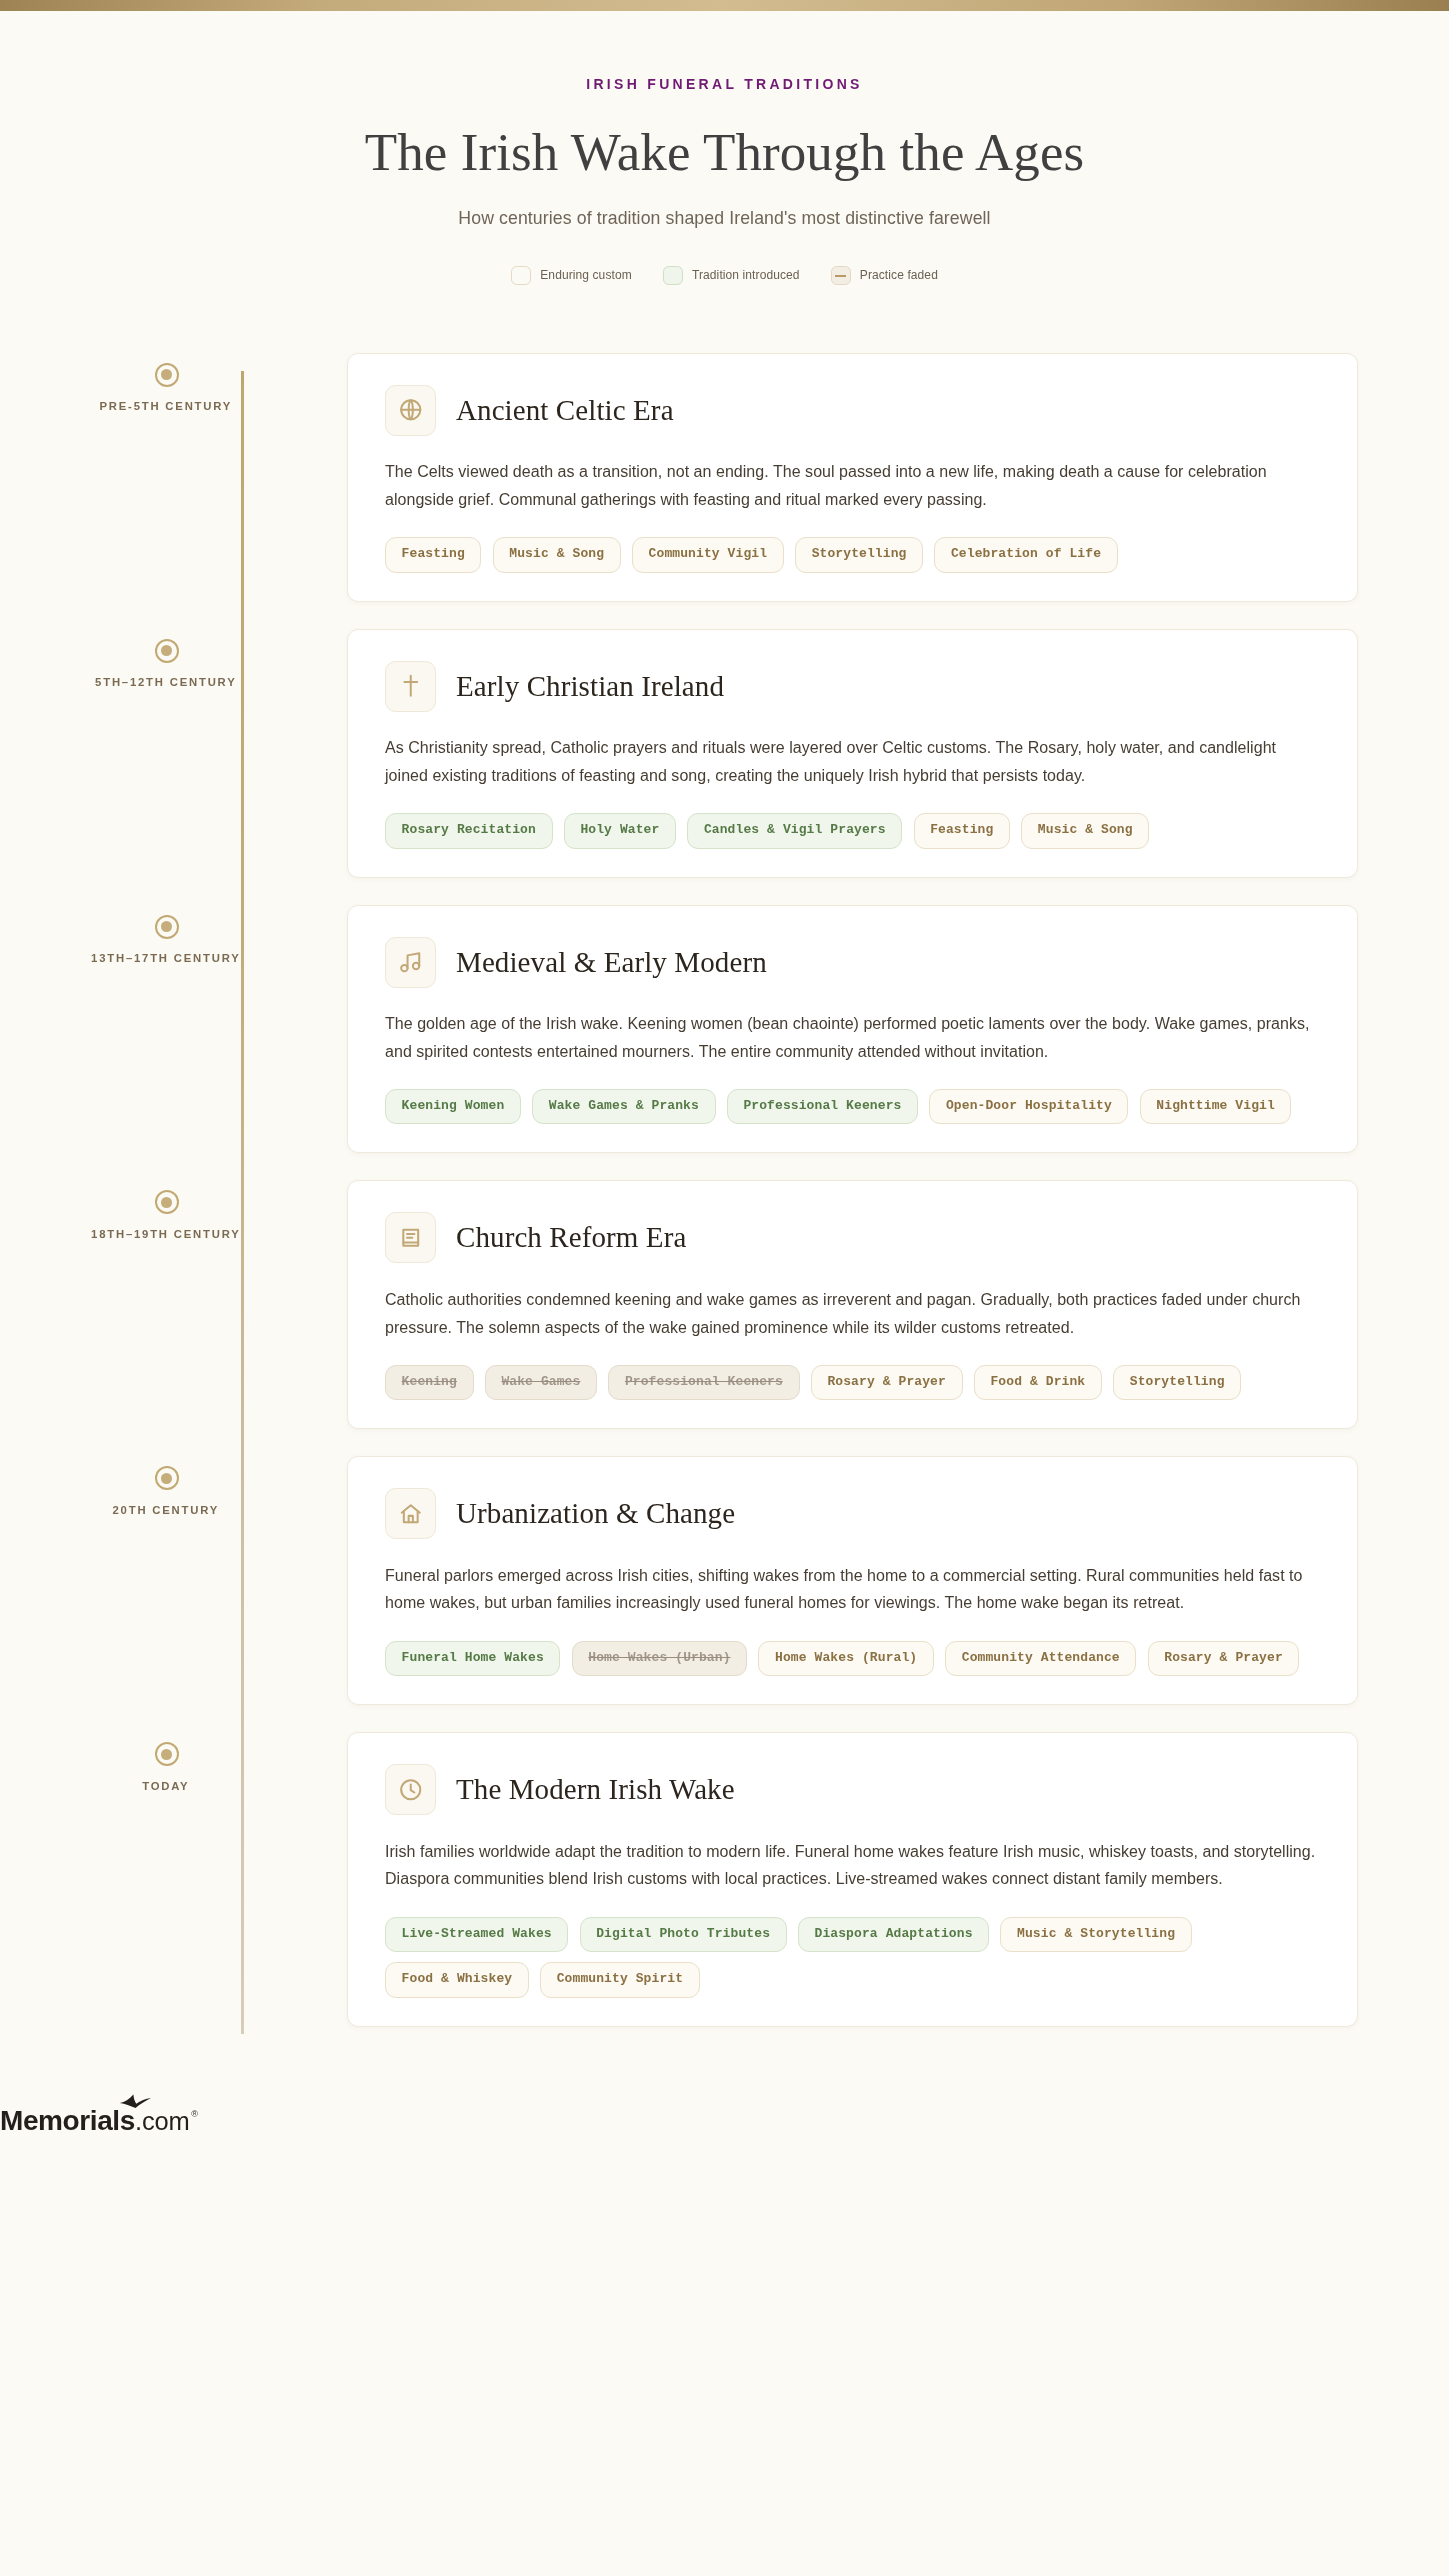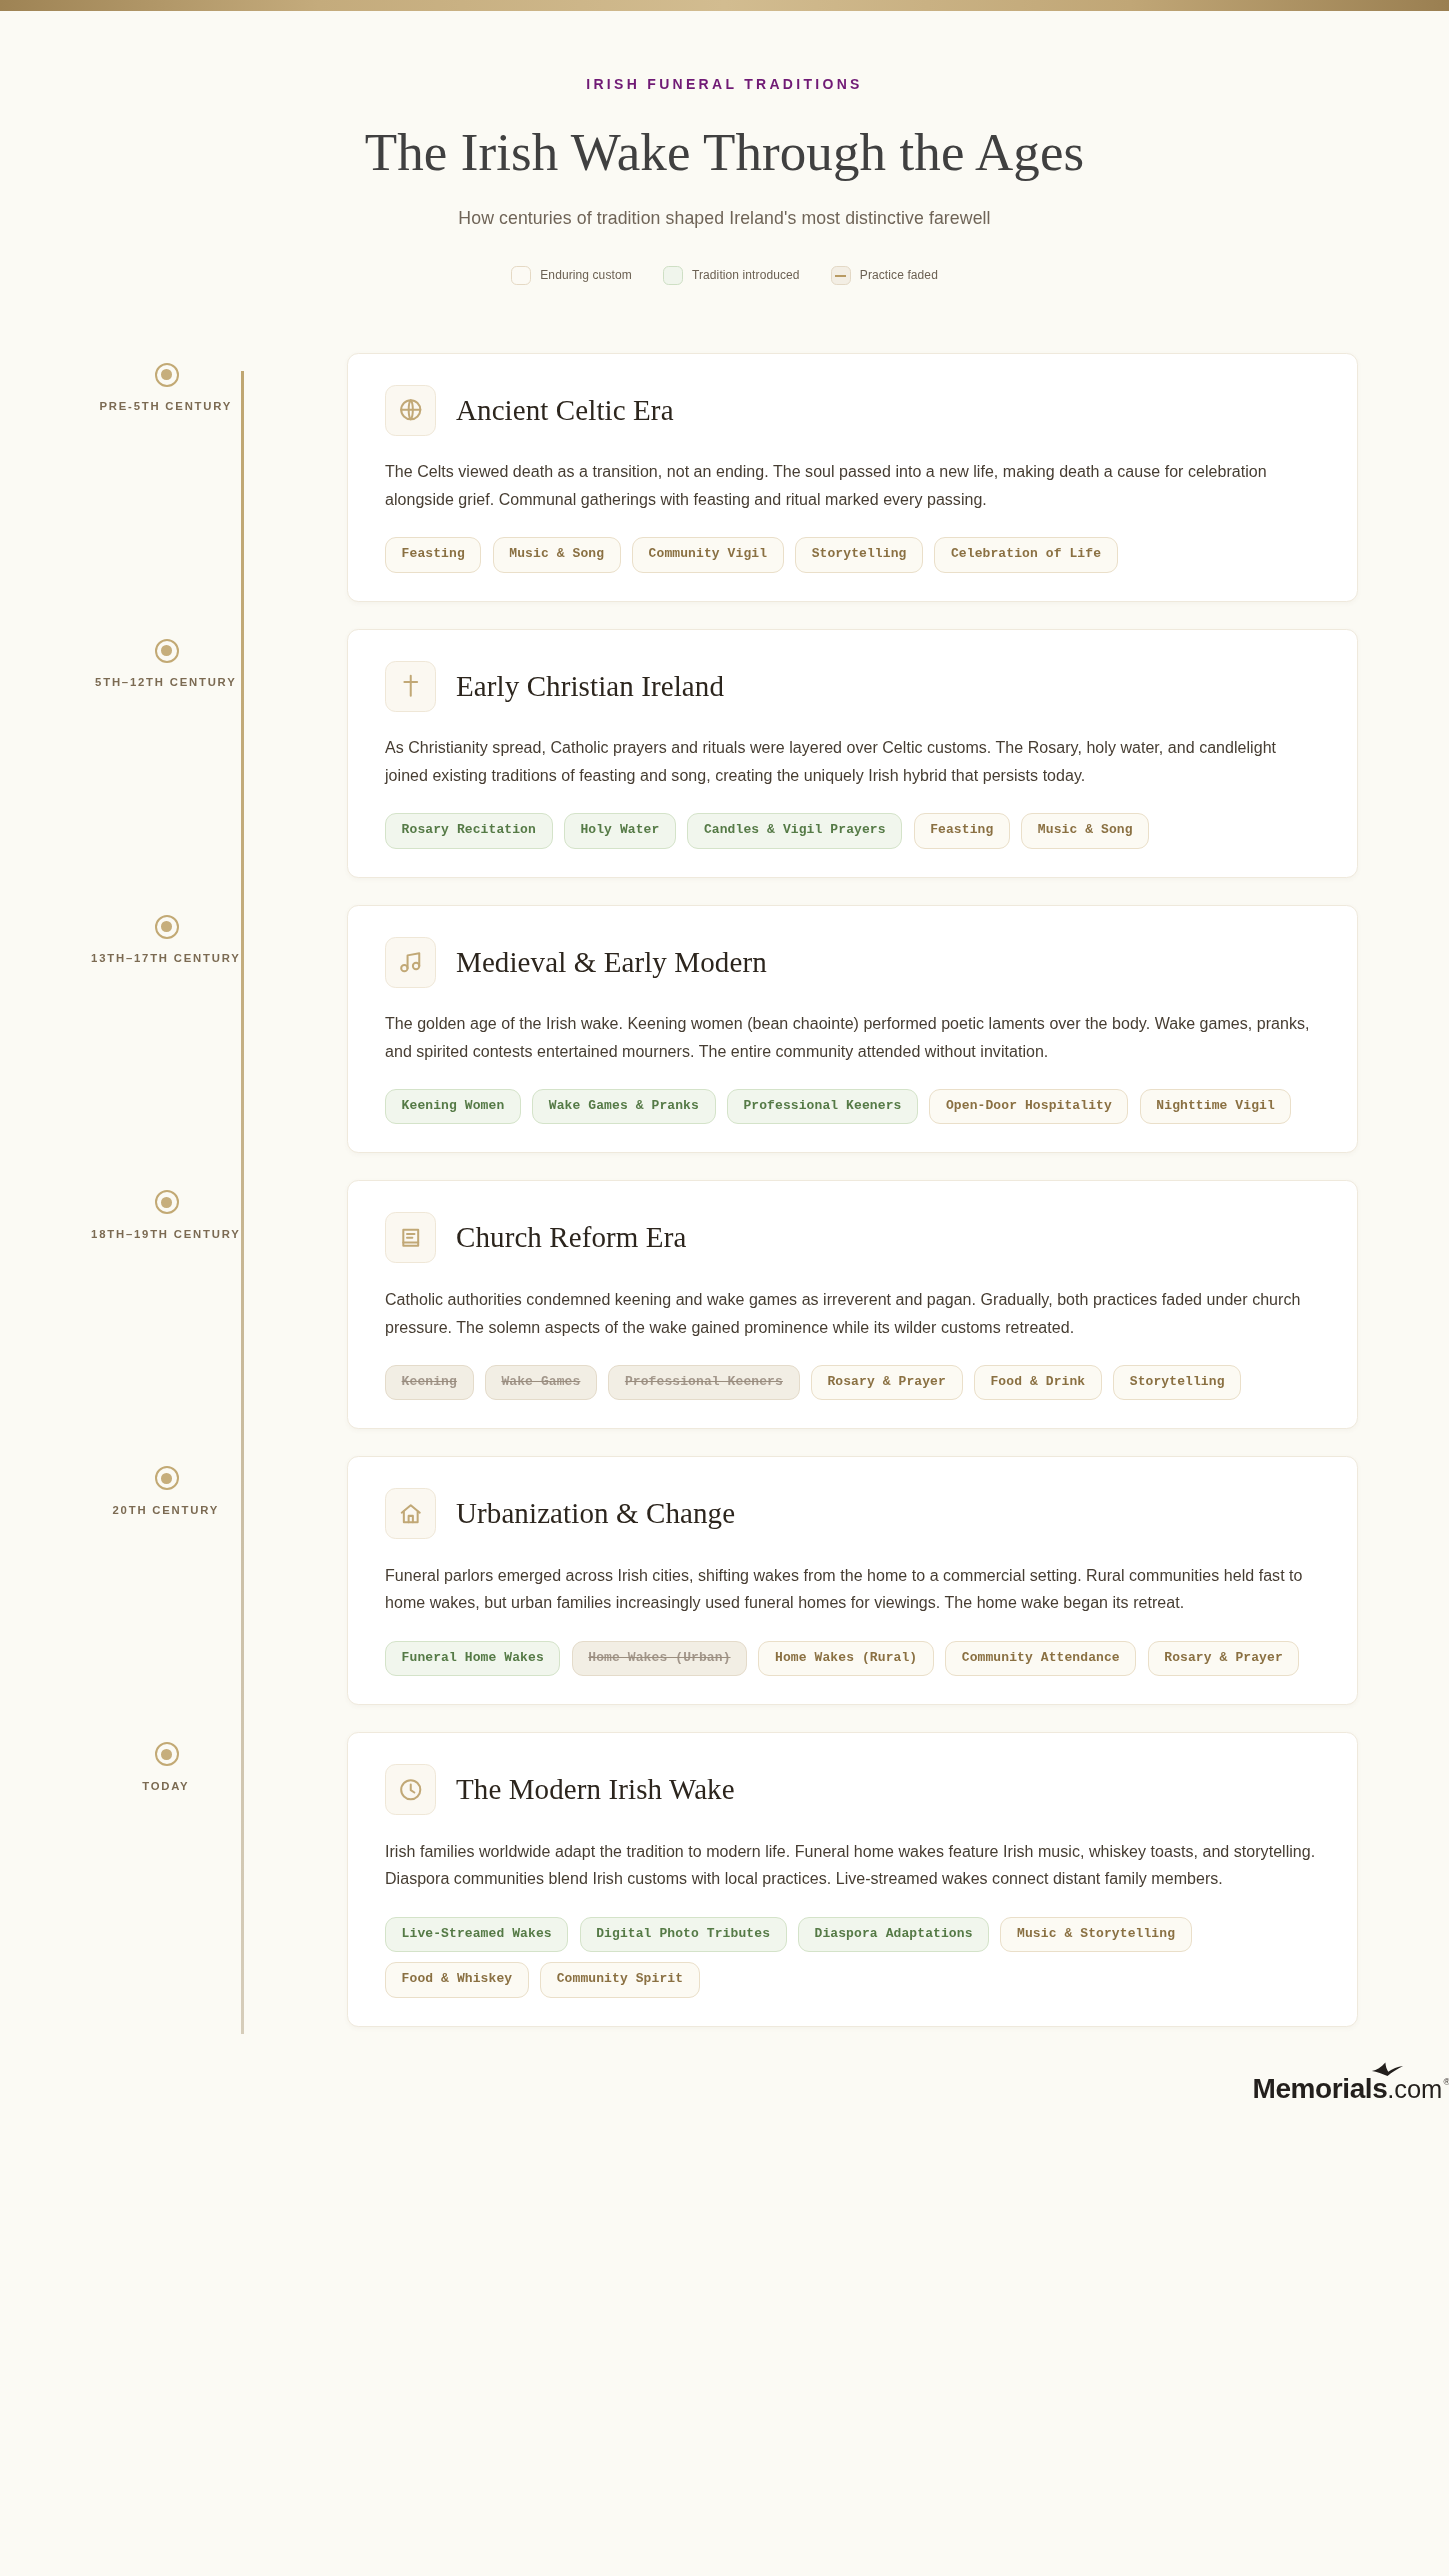--- a/index.html
+++ b/index.html
@@ -280,24 +280,24 @@
     background: #F2EEE4;
     border: 1.1px solid #E4DBCA;
     color: #A2968A;
     text-decoration: line-through;
     text-decoration-color: #9A8D7E;
     text-decoration-thickness: 1.1px;
   }
 
   
   .footer {
-    margin-top: 39px;
+    margin-top: 71px;
     padding-bottom: 52px;
     display: flex;
-    justify-content: flex-end;
+    justify-content: flex-start;
     align-items: center;
   }
 
   .logo {
     position: relative;
     display: inline-flex;
     align-items: baseline;
     font-family: "Liberation Sans", sans-serif;
     color: #231F1C;
   }

